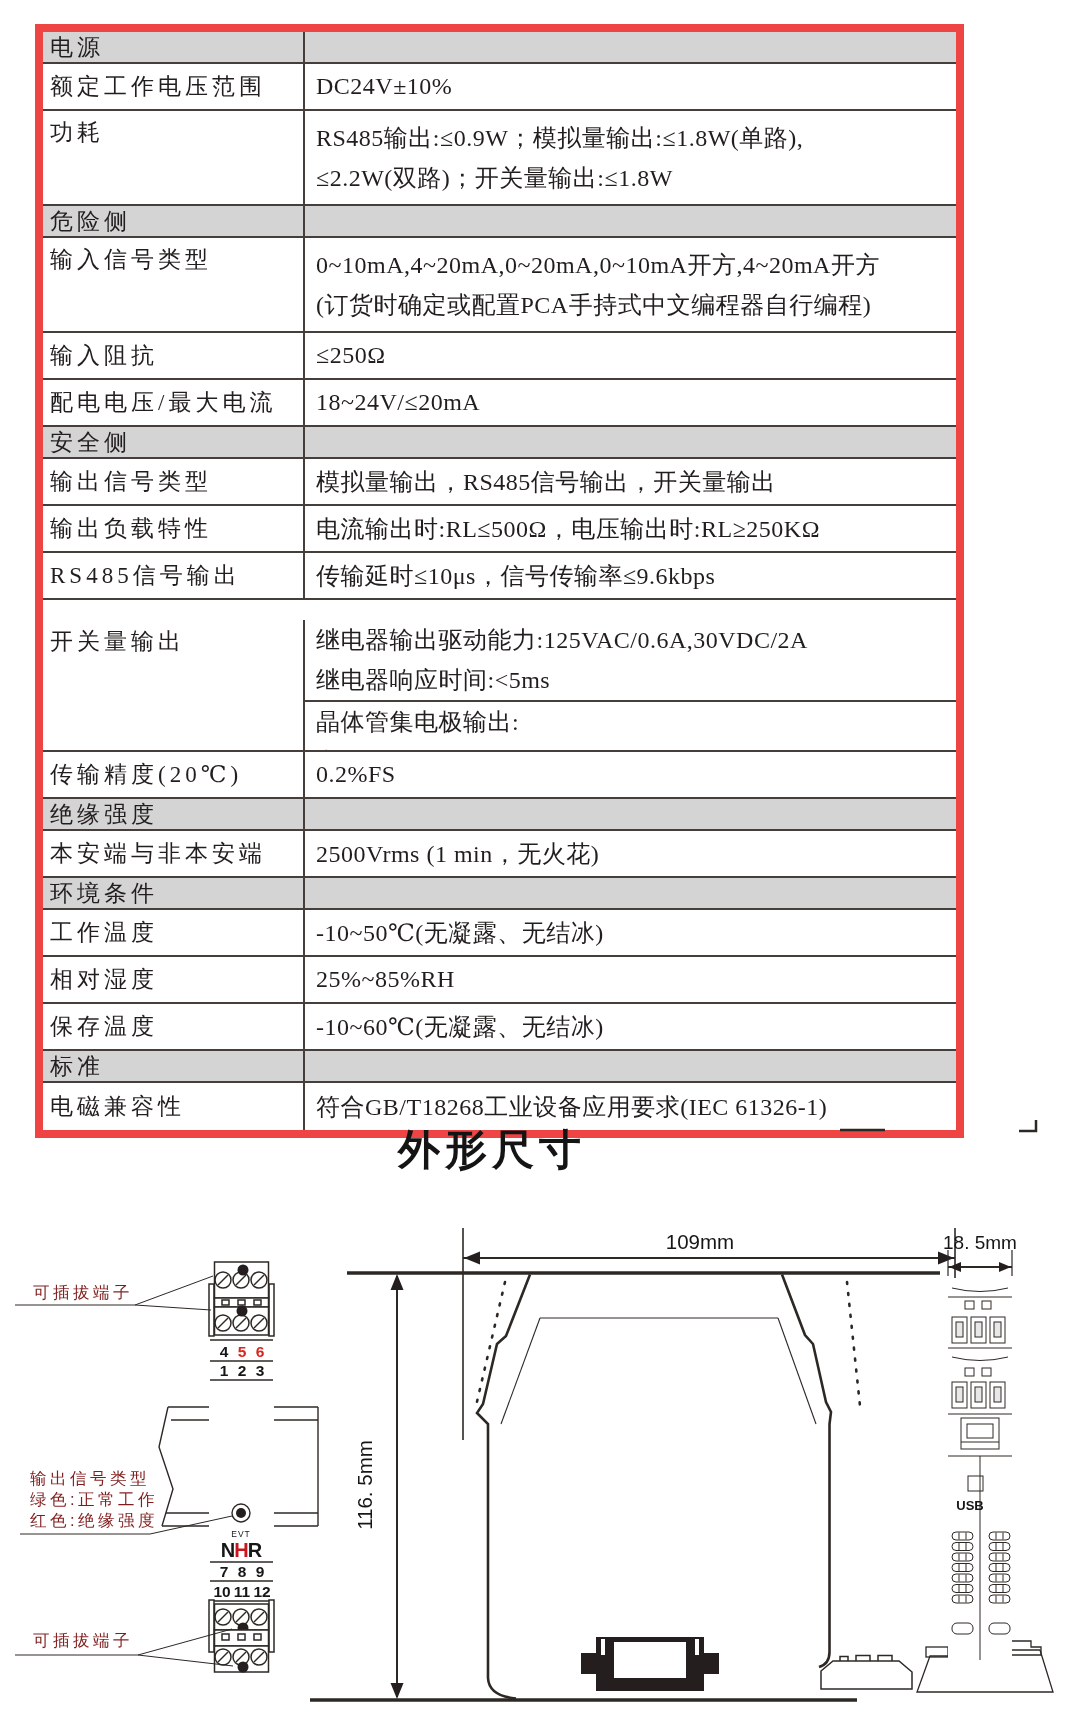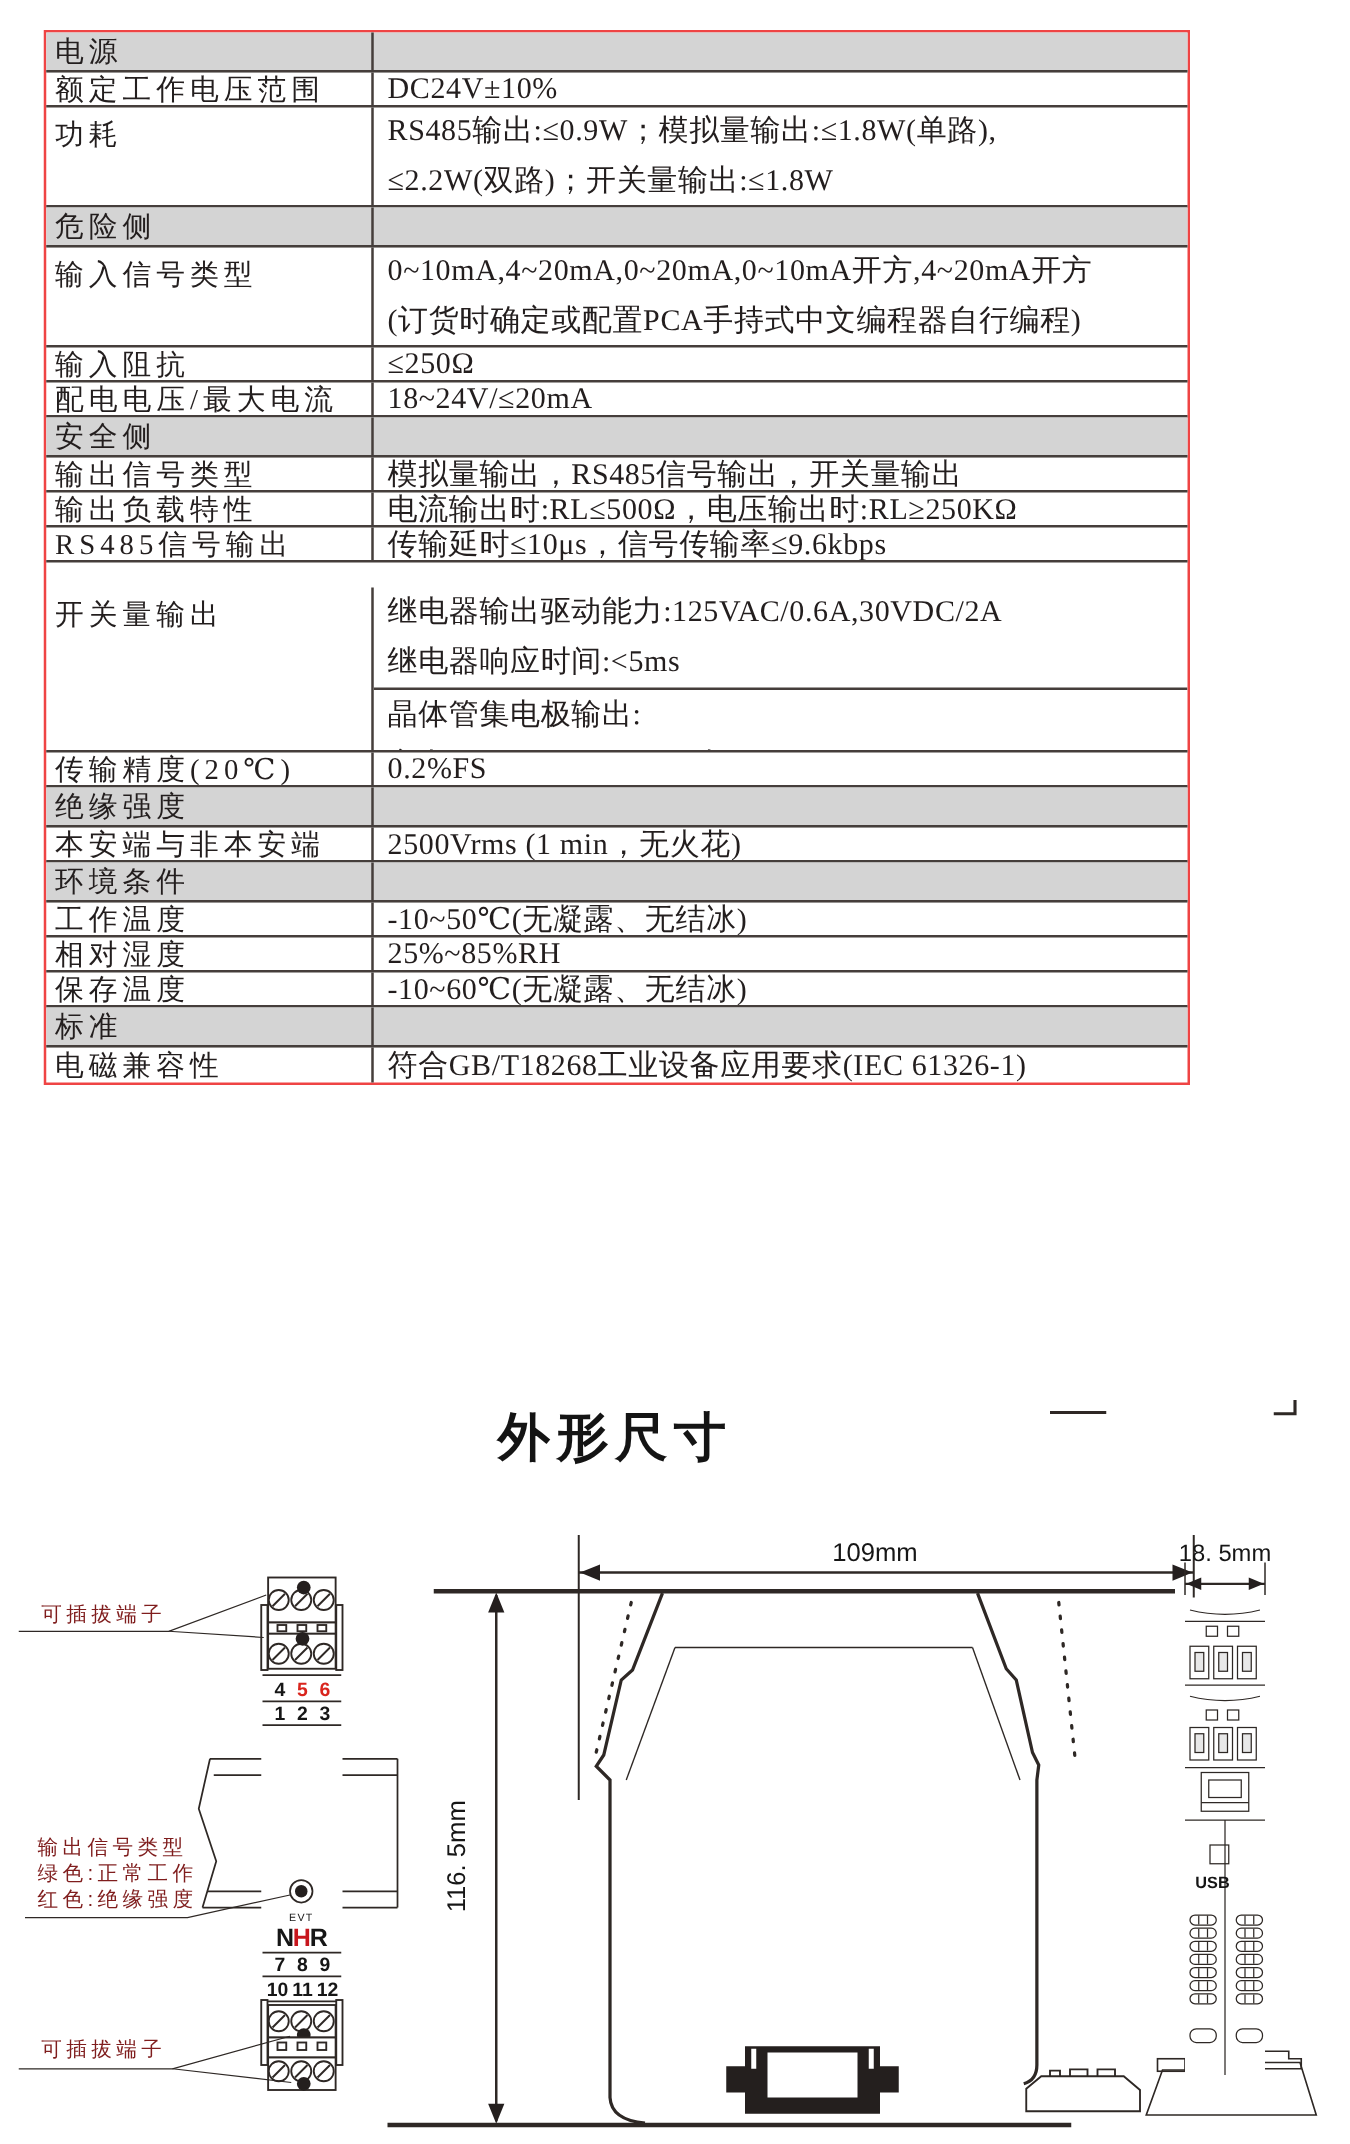--- a/index.html
+++ b/index.html
@@ -1,25 +1,25 @@
 <!DOCTYPE html>
 <html><head>
 <meta charset="utf-8">
 <style>
   html,body{margin:0;padding:0;background:#fff;}
   .page{position:relative;width:1080px;height:1715px;background:#fff;overflow:hidden;
         font-family:"Liberation Serif","DejaVu Serif",serif;color:#231e1e;}
 
   
-  .spec-table{position:absolute;left:35px;top:24px;width:913px;border:2px solid #ef4444;background:#fff;}
+  .spec-table{position:absolute;left:35px;top:24px;width:913px;border:8px solid #ef4444;background:#fff;}
   .tr{display:flex;border-bottom:2px solid #453e3b;box-sizing:border-box;}
   .tr:last-child{border-bottom:none;}
   .tr.sec{height:32px;background:#d4d4d4;}
-  .tr.h1{height:28px;}
-  .tr.h2{height:80px;}
+  .tr.h1{height:47px;}
+  .tr.h2{height:95px;}
   .tr.h4{height:132px;margin-top:20px;}
   .tl{width:262px;flex:none;border-right:2px solid #453e3b;box-sizing:border-box;
       font-size:23px;letter-spacing:4px;display:flex;align-items:center;
       padding:0 4px 0 7px;white-space:nowrap;overflow:hidden;}
   .tr.h2 .tl,.tr.h4 .tl{align-items:flex-start;padding-top:6px;}
   .tv{flex:1;display:flex;flex-direction:column;justify-content:center;
       padding-left:11px;font-size:24px;letter-spacing:.5px;overflow:hidden;}
   .vl{white-space:nowrap;line-height:40px;}
   .tr.h1 .vl{line-height:normal;}
   .tv.split{padding:0;justify-content:flex-start;}

